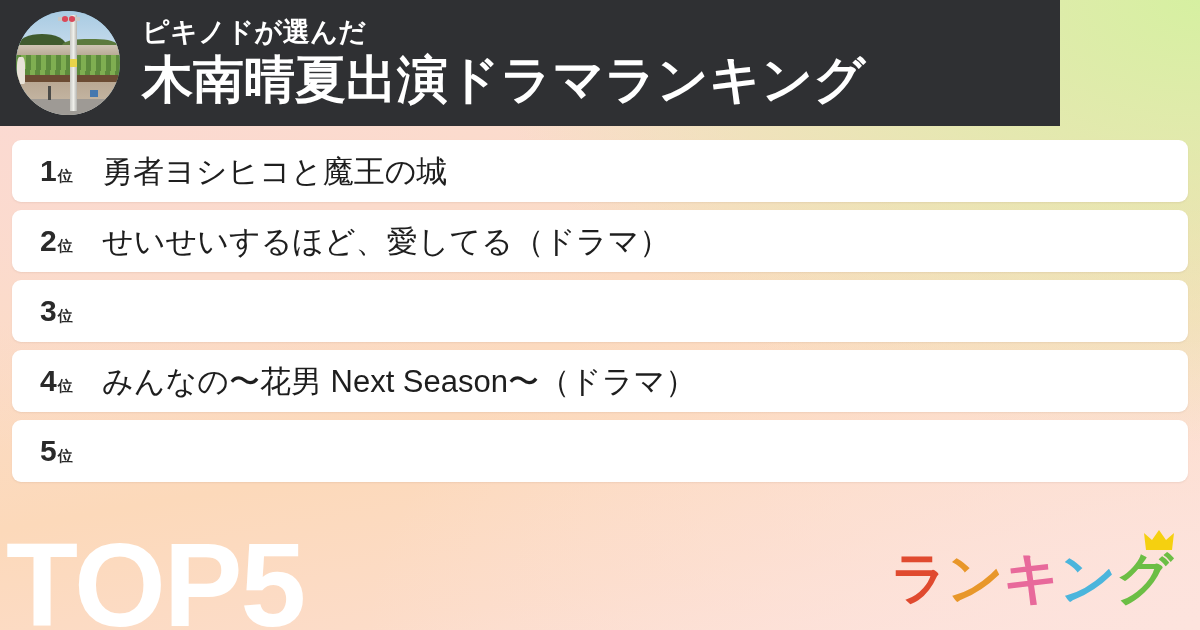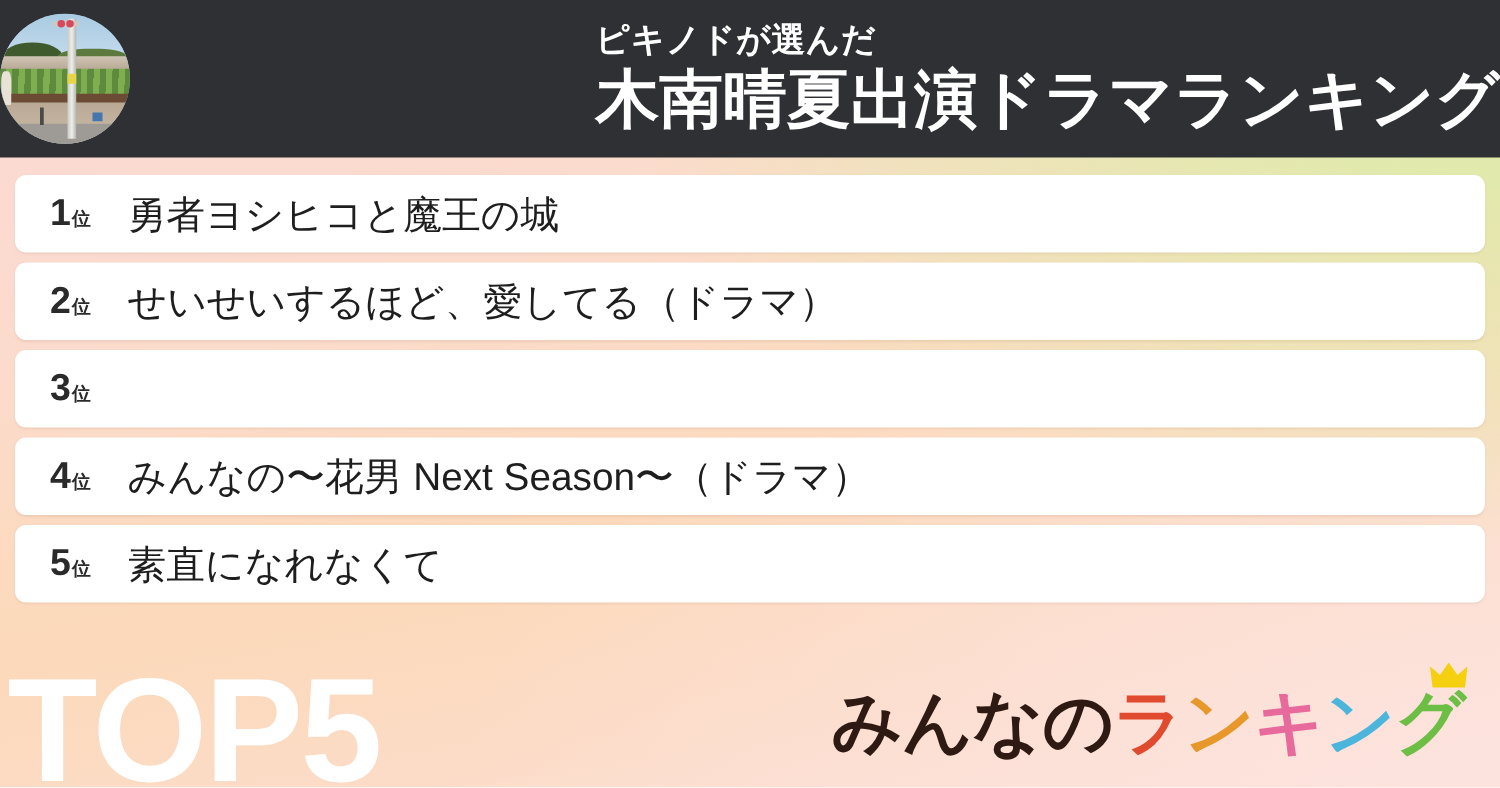--- a/index.html
+++ b/index.html
@@ -18,24 +18,24 @@
     background:
       radial-gradient(115% 135% at 100% 0%,  #d6f0a1 0%, rgba(214,240,161,0) 52%),
       radial-gradient(120% 130% at 0% 0%,    #fbd9d3 0%, rgba(251,217,211,0) 55%),
       radial-gradient(120% 120% at 100% 100%,#fde3dd 0%, rgba(253,227,221,0) 58%),
       linear-gradient(170deg, #fbdcd2 0%, #fbdcc6 38%, #fcd9ba 63%, #fcdcc8 82%, #fde2dd 100%);
   }
 
   
   #header {
     position:absolute; top:0; left:0;
-    width:1200px; height:126px;
+    width:1060px; height:126px;
     background:#2f3033;
     display:flex; align-items:center;
-    justify-content:space-between;
+    padding-left:16px;
   }
   #avatar {
     width:104px; height:104px; min-width:104px;
     border-radius:50%;
     overflow:hidden;
     position:relative;
     background:#89b3d0;
   }
   #avatar .sky      { position:absolute; left:0; top:0; width:100%; height:38%;
                       background:linear-gradient(#a8cbe2,#c8dced); }
@@ -227,29 +227,27 @@
           <span class="kurai">位</span>
       </div>
       <div class="rank-title">みんなの〜花男 Next Season〜（ドラマ）</div>
     </div>
 
     <div class="rank-row">
       <div class="rank-num">
         <span>5</span>
           <span class="kurai">位</span>
       </div>
-      <div class="rank-title">素直になれなくて</div>
     </div>
 
   </div>
 
   <div id="top5">TOP5</div>
 
   <div id="logo">
-    <span class="logo-part logo-dark">みんなの</span>
     <span class="logo-colored">
       <span style="color: rgb(224, 74, 47);">ラ</span>
       <span style="color: rgb(232, 151, 42);">ン</span>
       <span style="color: rgb(232, 105, 155);">キ</span>
       <span style="color: rgb(75, 181, 220);">ン</span>
       <span style="color: rgb(108, 190, 69);">グ</span>
       <svg id="crown" viewBox="0 0 30 22">
         <path d="M2 20 L0 3 L8 10 L15 0 L22 10 L30 3 L28 20 Z" fill="#f5d010"></path>
       </svg>
     </span>

